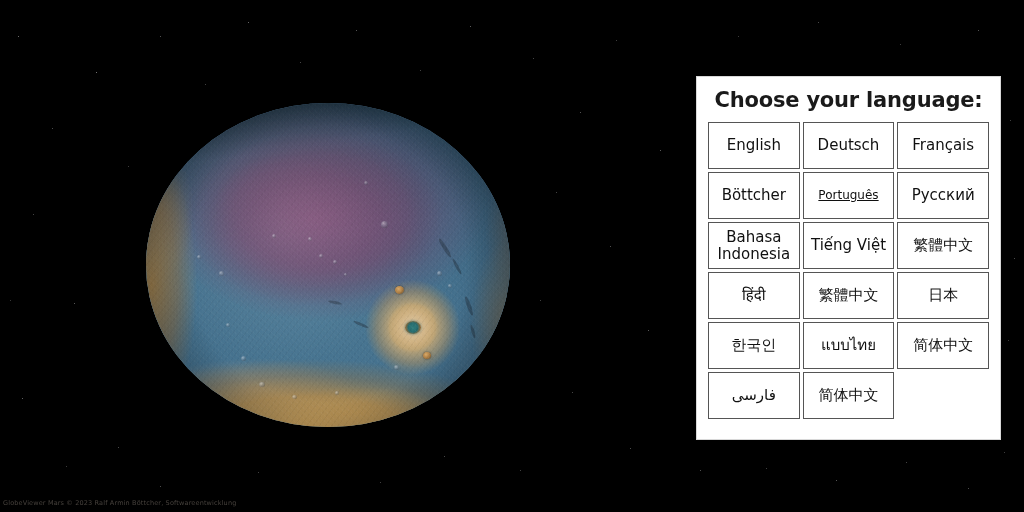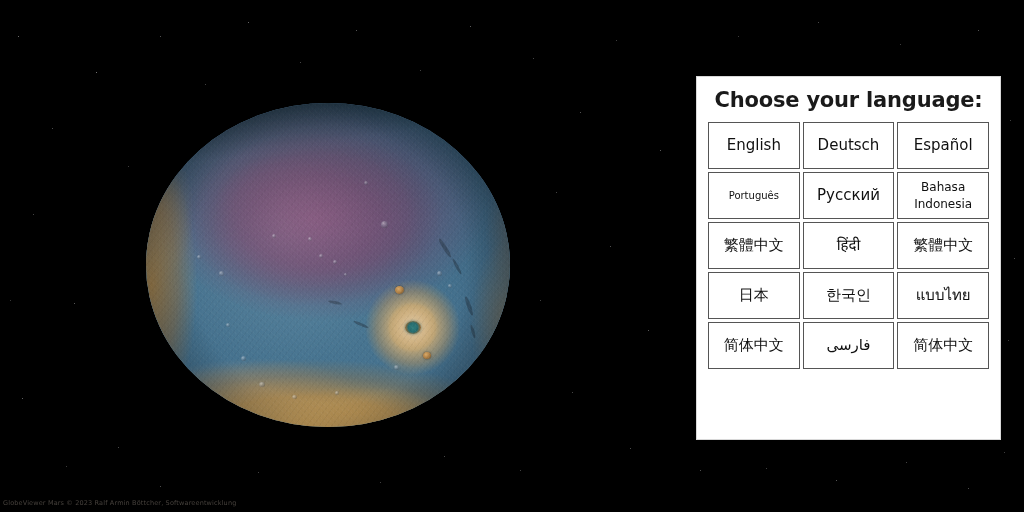--- a/index.html
+++ b/index.html
@@ -166,22 +166,22 @@
     justify-content: center;
     text-align: center;
     font-size: 15px;
     color: #101010;
     line-height: 17px;
     padding: 2px 3px;
     box-sizing: border-box;
     cursor: pointer;
     overflow: hidden;
   }
-  .lang-cell.two-line { font-size: 12px; }
-  .lang-cell.shrink { font-size: 10px; }
+  .lang-cell.two-line { font-size: 15px; }
+  .lang-cell.shrink { font-size: 12px; text-decoration: underline; }
 
   
   #watermark {
     position: absolute;
     left: 3px;
     top: 499px;
     font-size: 6.5px;
     color: #46413c;
     letter-spacing: 0.15px;
     white-space: nowrap;
@@ -282,24 +282,26 @@
       <div class="layer l-noise"></div>
       <div class="layer l-shade"></div>
     </div>
   </div>
 
   <div id="lang-panel">
     <div id="lang-title">Choose your language:</div>
     <div id="lang-grid">
         <div class="lang-cell">English</div>
         <div class="lang-cell">Deutsch</div>
-        <div class="lang-cell">Español</div>
+        <div class="lang-cell">Français</div>
+        <div class="lang-cell">Böttcher</div>
         <div class="lang-cell shrink">Português</div>
         <div class="lang-cell">Русский</div>
         <div class="lang-cell two-line">Bahasa Indonesia</div>
+        <div class="lang-cell">Tiếng Việt</div>
         <div class="lang-cell">繁體中文</div>
         <div class="lang-cell">हिंदी</div>
         <div class="lang-cell">繁體中文</div>
         <div class="lang-cell">日本</div>
         <div class="lang-cell">한국인</div>
         <div class="lang-cell">แบบไทย</div>
         <div class="lang-cell">简体中文</div>
         <div class="lang-cell">فارسی</div>
         <div class="lang-cell">简体中文</div>
       </div>

